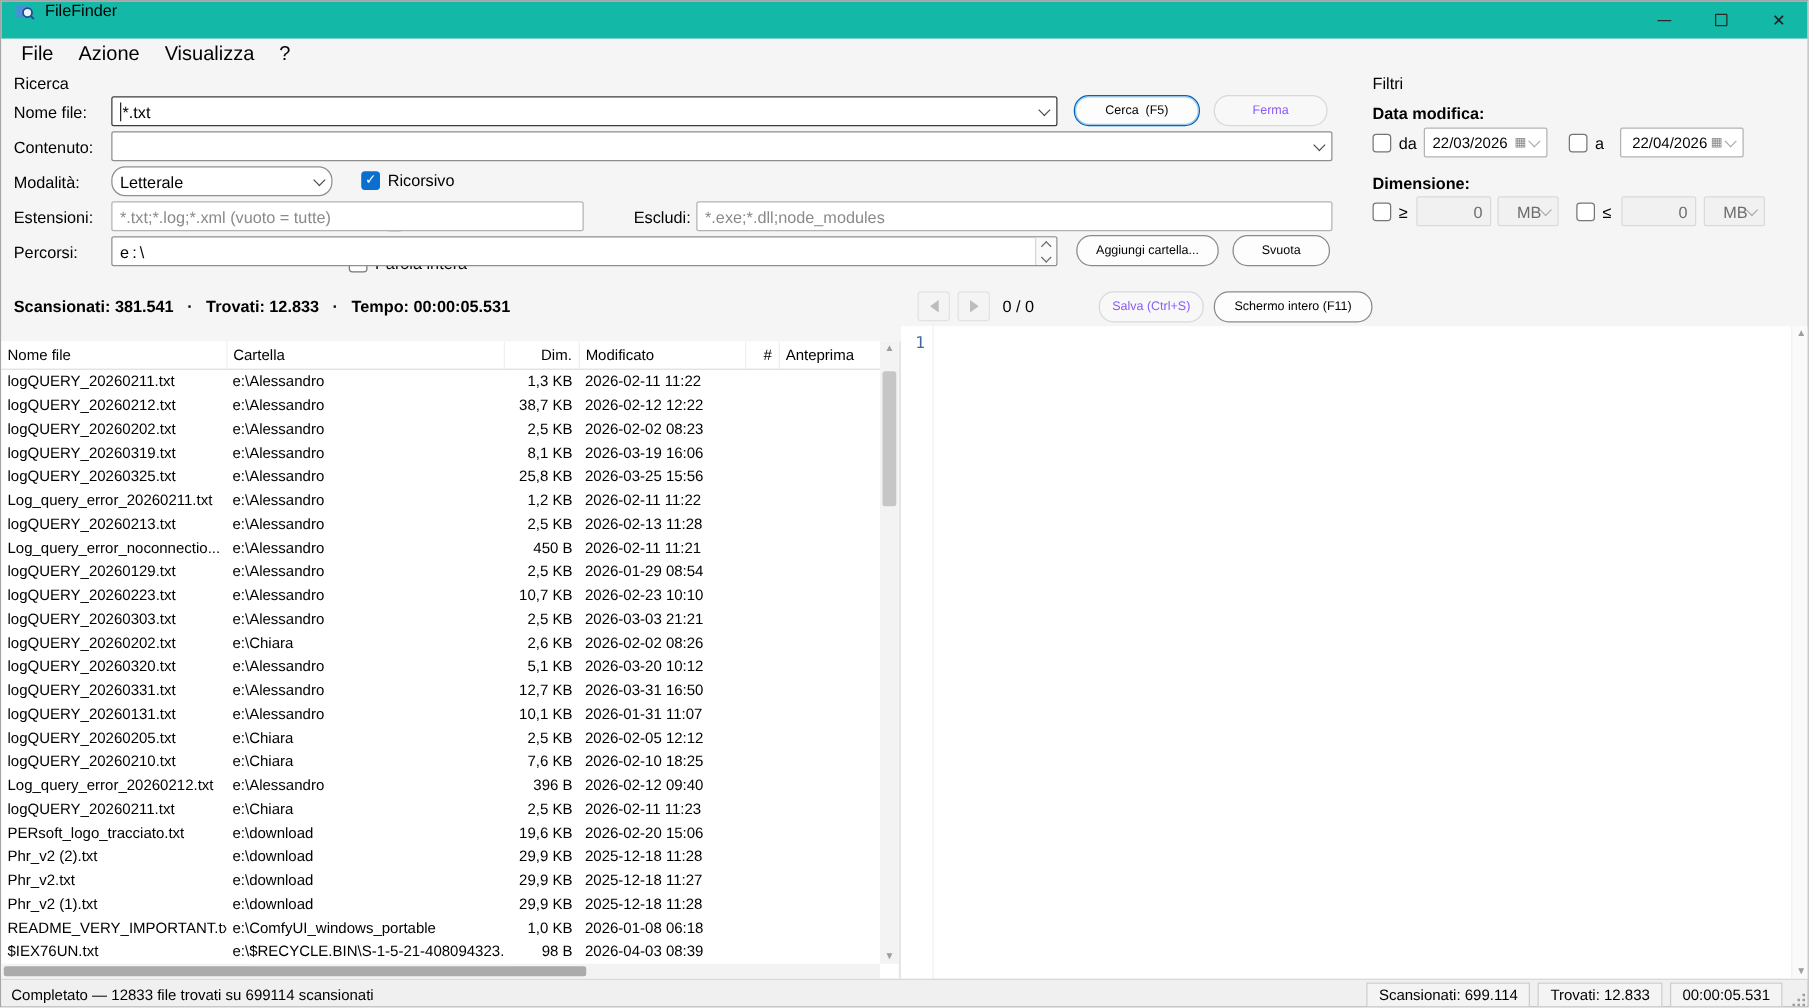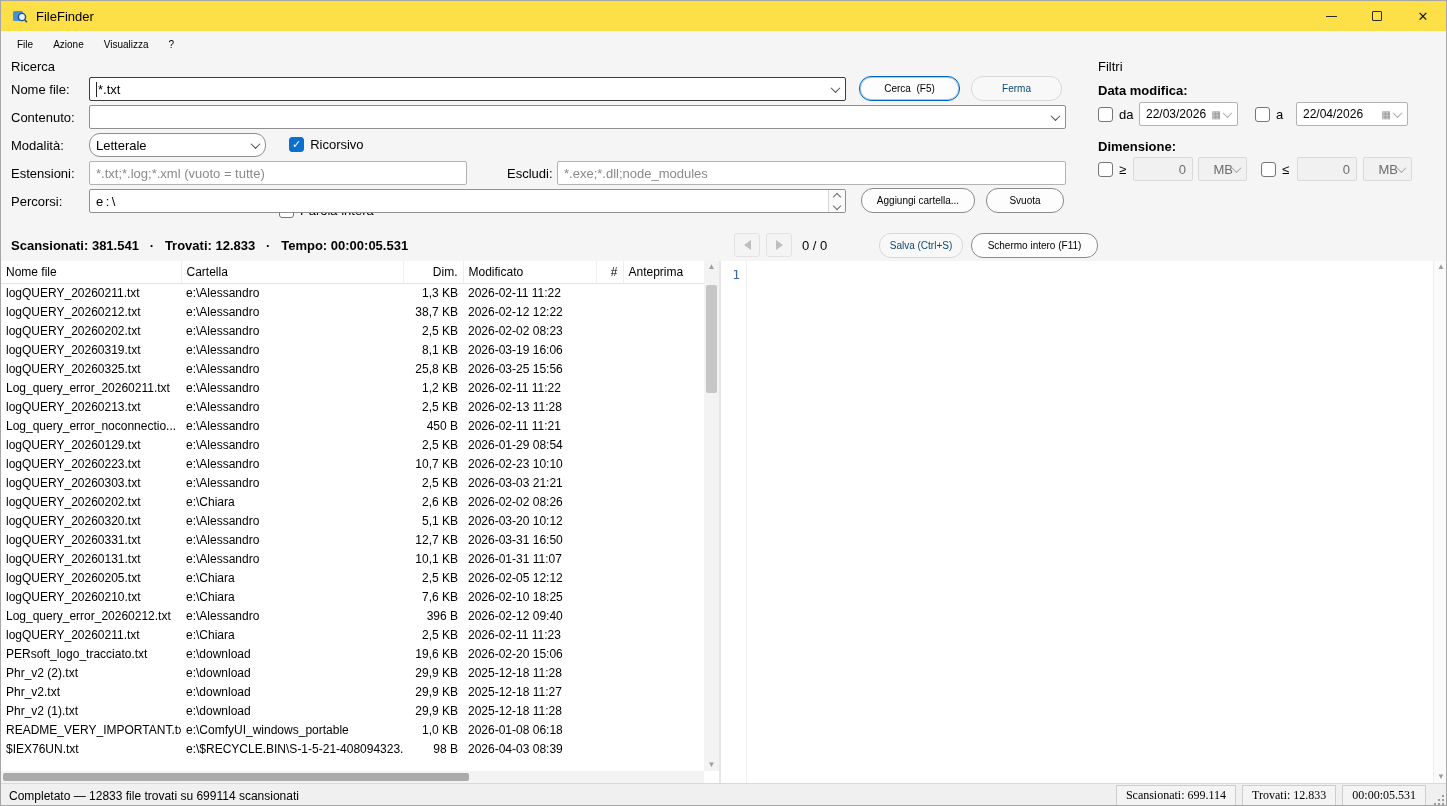--- a/index.html
+++ b/index.html
@@ -1,49 +1,49 @@
 <!DOCTYPE html>
 <html><head>
 <meta charset="utf-8">
 <style>
   * { margin:0; padding:0; box-sizing:border-box; }
   html,body { width:1447px; height:806px; overflow:hidden; }
   body { font-family:"Liberation Sans", sans-serif; font-size:13px; color:#000; background:#f5f5f5; }
   .window { position:relative; width:1447px; height:806px; background:#f5f5f5; border:1px solid #a6a6a6; overflow:hidden; }
 
   
-  .titlebar { height:30px; display:flex; align-items:center; background:#fde047; }
+  .titlebar { height:30px; display:flex; background:#14b8a6; }
   .app-icon { margin-left:11px; width:16px; height:16px; }
   .app-title { margin-left:8px; font-size:13px; }
   .win-controls { margin-left:auto; display:flex; height:30px; }
   .win-btn { width:46px; height:30px; display:flex; align-items:center; justify-content:center; }
   .min-glyph { width:11px; height:1px; background:#2b2b2b; }
   .max-glyph { width:10px; height:10px; border:1px solid #2b2b2b; border-radius:1px; }
   .close-glyph { font-size:13px; color:#1a1a1a; }
 
   
   .menubar { height:26px; display:flex; align-items:center; padding-left:6px; background:#f5f5f5; }
-  .menu-item { padding:4px 10px; font-size:10px; }
+  .menu-item { padding:4px 10px; font-size:16px; }
 
   
   .toppanel { position:relative; height:172px; background:#f5f5f5; }
   .lbl { position:absolute; font-size:13px; white-space:nowrap; }
   .field { position:absolute; height:24px; background:#fff; border:1px solid #8f8f8f; border-radius:2px; display:flex; align-items:center; padding:0 6px; font-size:13px; white-space:nowrap; overflow:hidden; }
   .field.focused { border-color:#3c3c3c; }
   .field .grow { flex:1; }
   .placeholder { color:#8a8a8a; }
   .chev { width:7px; height:7px; border-right:1.4px solid #4a4a4a; border-bottom:1.4px solid #4a4a4a; transform:rotate(45deg) translate(-1px,-1px); flex:none; }
   .chev.dim { border-color:#a9a9a9; }
   .caret { width:1px; height:15px; background:#222; margin-right:1px; flex:none; }
   .spinner { margin-left:auto; margin-right:-6px; width:17px; height:22px; border-left:1px solid #d6d6d6; display:flex; flex-direction:column; align-items:center; justify-content:center; gap:3px; background:#fafafa; }
   .sp-up { width:6px; height:6px; border-right:1.3px solid #6b6b6b; border-bottom:1.3px solid #6b6b6b; transform:rotate(-135deg); }
   .sp-down { width:6px; height:6px; border-right:1.3px solid #6b6b6b; border-bottom:1.3px solid #6b6b6b; transform:rotate(45deg); }
   .btn { position:absolute; height:25px; background:#fdfdfd; border:1px solid #8a8a8a; border-radius:12px; display:flex; align-items:center; justify-content:center; font-size:10px; padding:0 10px; white-space:pre; }
   .btn.primary { border:1px solid #0067c0; box-shadow:0 0 0 1px rgba(0,103,192,.35) inset; }
-  .btn.disabled { color:#0c4a6e; border-color:#d8d8d8; background:#f8f8f8; }
+  .btn.disabled { color:#8b5cf6; border-color:#d8d8d8; background:#f8f8f8; }
   .checkrow { position:absolute; display:flex; align-items:center; gap:18px;flex-direction:column; }
   .cb-wrap { display:flex; align-items:center; gap:6px; font-size:13px; white-space:nowrap; }
   .cb { width:15px; height:15px; border:1px solid #767676; border-radius:3px; background:#fff; display:flex; align-items:center; justify-content:center; flex:none; }
   .cb.checked { background:#0b6fd0; border-color:#0b6fd0; }
   .cb.checked::after { content:"✓"; color:#fff; font-size:11px; line-height:1; }
   .cb.dis { border-color:#c9c9c9; background:#f4f4f4; }
   .cb-wrap.dis { color:#a3a3a3; }
   .letterspace { letter-spacing:2.5px; }
   .cal-icon { color:#8b8b8b; font-size:10px; margin:0 3px 0 auto; }
   .dim-field { background:#f1f1f1; border-color:#dadada; color:#6d6d6d; }
@@ -52,21 +52,21 @@
   
   .resultsbar { position:relative; height:32px; background:#f5f5f5; }
   .summary { position:absolute; left:10px; top:50%; transform:translateY(-50%); font-weight:bold; font-size:13px; white-space:pre; }
   .navbtn { position:absolute; top:4px; width:26px; height:24px; border:1px solid #e2e2e2; border-radius:3px; background:#f4f4f4; display:flex; align-items:center; justify-content:center; }
   .tri-left { width:0; height:0; border-top:5px solid transparent; border-bottom:5px solid transparent; border-right:7px solid #bdbdbd; }
   .tri-right { width:0; height:0; border-top:5px solid transparent; border-bottom:5px solid transparent; border-left:7px solid #bdbdbd; }
   .counter { position:absolute; left:801px; top:50%; transform:translateY(-50%); font-size:13px; }
 
   
   .content { position:relative; height:522px; display:flex; background:#f5f5f5; }
-  .table-pane { position:relative; width:720px; background:#fff; border-right:2px solid #e6e6e6; overflow:hidden; }
+  .table-pane { position:relative; width:720px; background:#fff; border-right:2px solid #e6e6e6; overflow:hidden;margin-top:12px; }
   table { border-collapse:collapse; table-layout:fixed; width:705px; font-size:12px; }
   th { height:22px; font-weight:400; text-align:left; padding:0 5px; border-bottom:1px solid #e3e3e3; border-right:1px solid #efefef; white-space:nowrap; overflow:hidden; }
   td { height:19px; padding:0 5px; white-space:nowrap; overflow:hidden; font-size:12px; }
   .w-name{width:180px;} .w-folder{width:222px;} .w-size{width:60px;} .w-mod{width:133px;} .w-num{width:27px;} .w-prev{width:83px; border-right:none;}
   .h-size, .c-size { text-align:right; }
   .h-num { text-align:right; }
 
   .vscroll { position:absolute; right:0; top:0; bottom:12px; width:15px; background:#f3f3f3; display:flex; flex-direction:column; align-items:center; }
   .vthumb { position:absolute; top:24px; left:2px; width:11px; height:108px; background:#c6c6c6; border-radius:2px; }
   .hscroll { position:absolute; left:0; right:15px; bottom:0; height:12px; background:#f3f3f3; }
@@ -77,21 +77,21 @@
   .preview-pane { position:relative; flex:1; background:#fff; overflow:hidden; }
   .gutter { position:absolute; left:0; top:0; bottom:0; width:26px; background:#fff; border-right:1px solid #f0f0f0; }
   .line-no { position:absolute; top:6px; right:6px; font-size:13px; color:#4169a0; font-family:"DejaVu Sans Mono", monospace; }
   .pscroll { position:absolute; right:0; top:0; bottom:0; width:13px; background:#fafafa; border-left:1px solid #efefef; }
   .pscroll .up { position:absolute; top:0; left:3px; } .pscroll .down { position:absolute; bottom:0; left:3px; }
 
   
   .statusbar { position:relative; height:24px; background:#f0f0f0; border-top:1px solid #d9d9d9; display:flex; align-items:center; font-size:12px; }
   .status-msg { margin-left:8px; white-space:pre; }
   .status-right { margin-left:auto; display:flex; align-items:center; gap:6px; margin-right:20px; }
-  .status-box { border:1px solid #cdcdcd; background:#f4f4f4; padding:2px 9px; white-space:nowrap;font-family:Liberation Serif, serif; }
+  .status-box { border:1px solid #cdcdcd; background:#f4f4f4; padding:2px 9px; white-space:nowrap; }
   .grip { position:absolute; right:1px; bottom:1px; }
 </style>
 </head>
 <body>
 
 <div class="window">
 
   <div class="titlebar">
     <svg class="app-icon" viewBox="0 0 16 16">
       <rect x="1" y="3" width="10" height="10" rx="1.5" fill="#4a90d9"></rect>
@@ -199,21 +199,21 @@
       </label>
       <div class="field" style="left:46px; top:45px; width:99px; border-color:#b3b3b3;">
         <span class="grow" style="font-size:12px;">22/03/2026</span>
         <span class="cal-icon">▦</span>
         <span class="chev dim"></span>
       </div>
       <label class="cb-wrap" style="position:absolute; left:162px; top:50px;">
         <span class="cb"></span>
         <span>a</span>
       </label>
-      <div class="field" style="left:203px; top:45px; width:112px; border-color:#b3b3b3;">
+      <div class="field" style="left:203px; top:45px; width:99px; border-color:#b3b3b3;text-align:center;">
         <span class="grow" style="font-size:12px;">22/04/2026</span>
         <span class="cal-icon">▦</span>
         <span class="chev dim"></span>
       </div>
 
       <span class="lbl" style="left:5px; top:82px; font-weight:bold;">Dimensione:</span>
 
       <label class="cb-wrap" style="position:absolute; left:5px; top:105px;">
         <span class="cb"></span>
         <span>≥</span>

